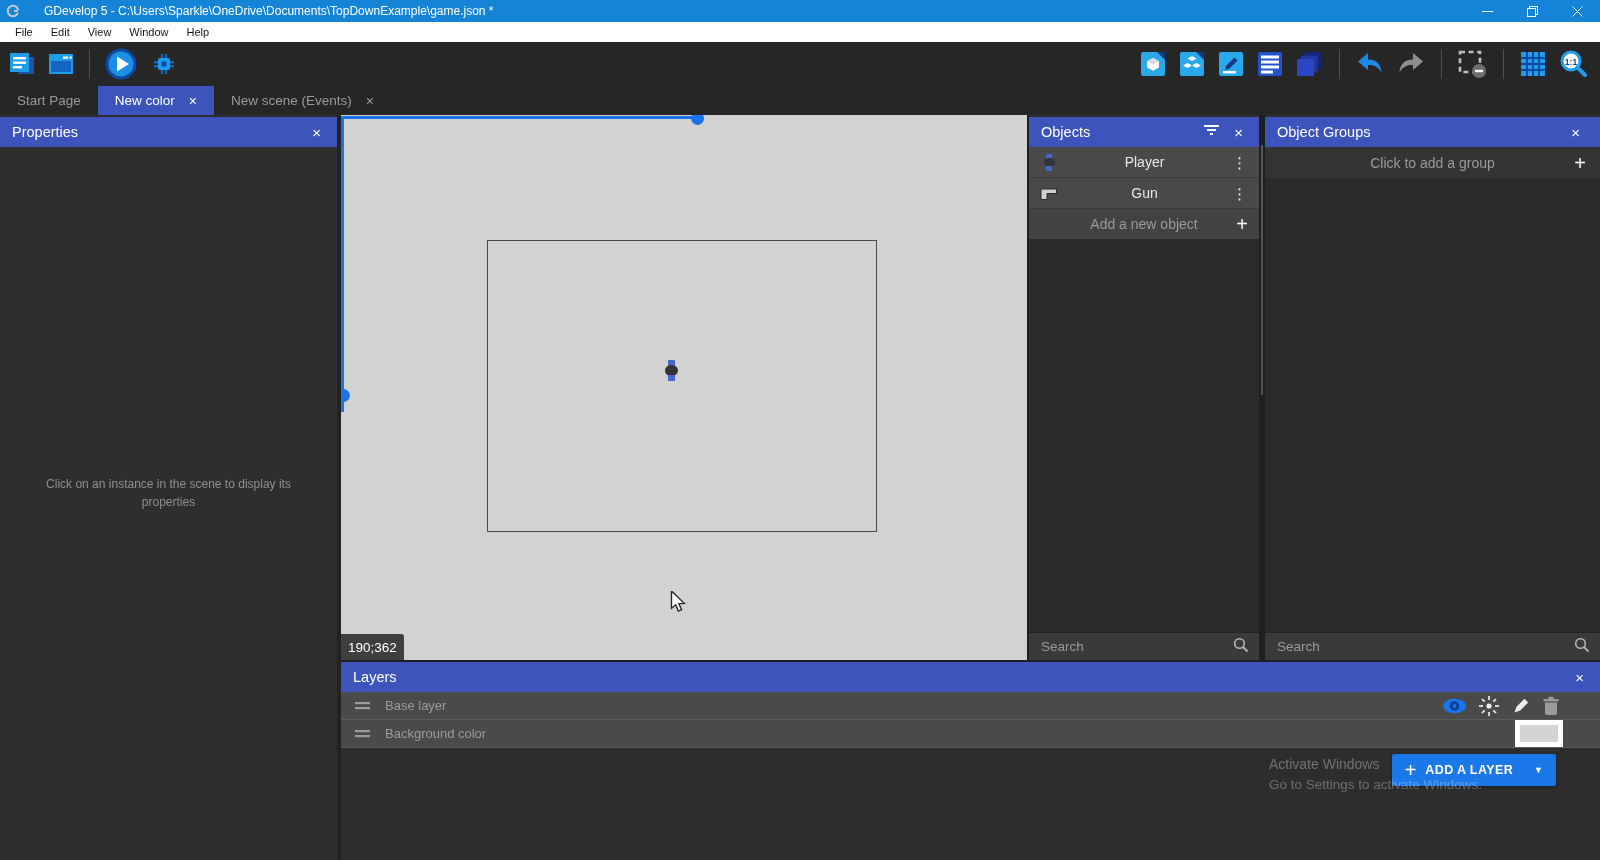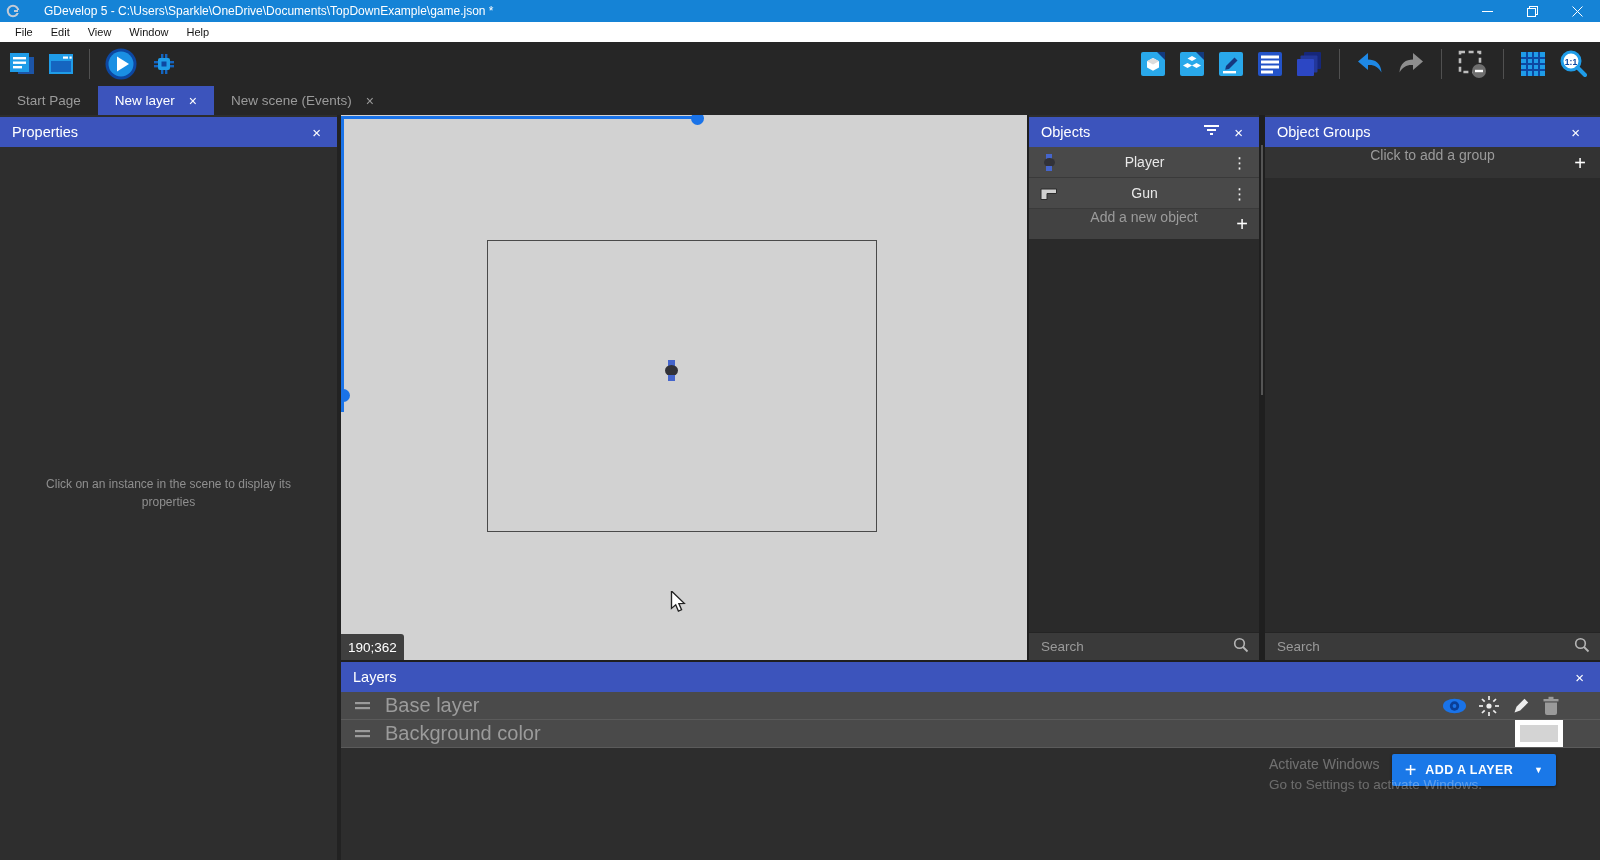--- a/index.html
+++ b/index.html
@@ -71,41 +71,41 @@
   .side-panel{position:absolute;top:2px;height:543px;background:#2a2a2a;display:flex;flex-direction:column}
   .objects{left:1029px;width:230px}
   .groups{left:1265px;width:335px}
   .divider-v2{position:absolute;left:1259px;top:0;width:6px;height:545px;background:#1f1f1f}
   .divider-v2 .thumb{position:absolute;left:2px;top:30px;width:2px;height:250px;background:#555}
   .obj-row{height:31px;background:#494949;border-bottom:1px solid #3a3a3a;display:flex;
            align-items:center;padding:0 10px;gap:6px;flex:none}
   .obj-thumb{width:20px;display:flex;justify-content:center}
   .obj-name{flex:1;text-align:center;color:#e8e8e8;font-size:14px}
   .kebab{color:#f2f2f2;font-size:15px;background:none;border:none;padding:0 2px;line-height:1}
-  .add-row{display:flex;align-items:flex-start;justify-content:center;color:#9b9b9b;font-size:14px;
+  .add-row{display:flex;align-items:center;justify-content:center;color:#9b9b9b;font-size:14px;
            position:relative;flex:none}
   .obj-add{height:30px;background:#424242}
   .group-add{height:31px;background:#333}
   .plus{position:absolute;right:11px;top:50%;transform:translateY(-50%);color:#fff;
         font-size:20px;font-weight:300;background:none;border:none;line-height:1}
   .panel-fill{flex:1}
   .search-row{height:28px;background:#3a3a3a;border-top:1px solid #242424;display:flex;
               align-items:center;padding:0 10px;flex:none;}
   .search-row input{flex:1;background:transparent;border:none;outline:none;color:#cfcfcf;
                     font-size:13.5px;font-family:inherit}
   .search-row input::placeholder{color:#9a9a9a}
 
   
   .layers-panel{position:absolute;left:341px;top:545px;width:1259px;height:200px;background:#2d2d2d;
                 border-top:2px solid #1f1f1f;display:flex;flex-direction:column}
   .layer-list{background:#4a4a4a;flex:none}
   .layer-row{height:28px;display:flex;align-items:center;padding:0 8px;position:relative;
              border-bottom:1px solid rgba(170,170,170,.18)}
   .drag-handle{margin:0 6px;background:none;border:none;padding:0}
-  .layer-name{color:#9b9b9b;font-size:20px;margin-left:9px}
+  .layer-name{color:#9b9b9b;font-size:13px;margin-left:9px}
   .layer-actions{position:absolute;right:40px;top:0;height:28px;display:flex;align-items:center;gap:11px}
   .icon-btn{background:none;border:none;padding:0;display:flex;align-items:center}
   .swatch{position:absolute;right:37px;top:0;width:48px;height:27px;background:#fff;
           display:flex;align-items:center;justify-content:center;border:none;padding:0}
   .swatch-inner{width:38px;height:17px;background:#d4d4d4}
   .layers-footer{flex:1;position:relative}
   .add-layer-btn{position:absolute;right:44px;top:6px;height:32px;background:#1a78e8;color:#fff;
                  display:flex;align-items:center;padding:0 13px;border:none;border-radius:2px;
                  font-family:inherit;gap:9px;box-shadow:0 1px 3px rgba(0,0,0,.4)}
   .add-layer-plus{font-size:20px;font-weight:300;line-height:1}
@@ -283,21 +283,21 @@
         </svg>
     </button>
   </div>
 </div>
 
 <div class="tabbar">
   <div class="tab">
     <span>Start Page</span>
   </div>
   <div class="tab active">
-    <span>New layer</span>
+    <span>New color</span>
     <span class="tab-close">×</span>
   </div>
   <div class="tab">
     <span>New scene (Events)</span>
     <span class="tab-close">×</span>
   </div>
 </div>
 
 <div class="main">
 

